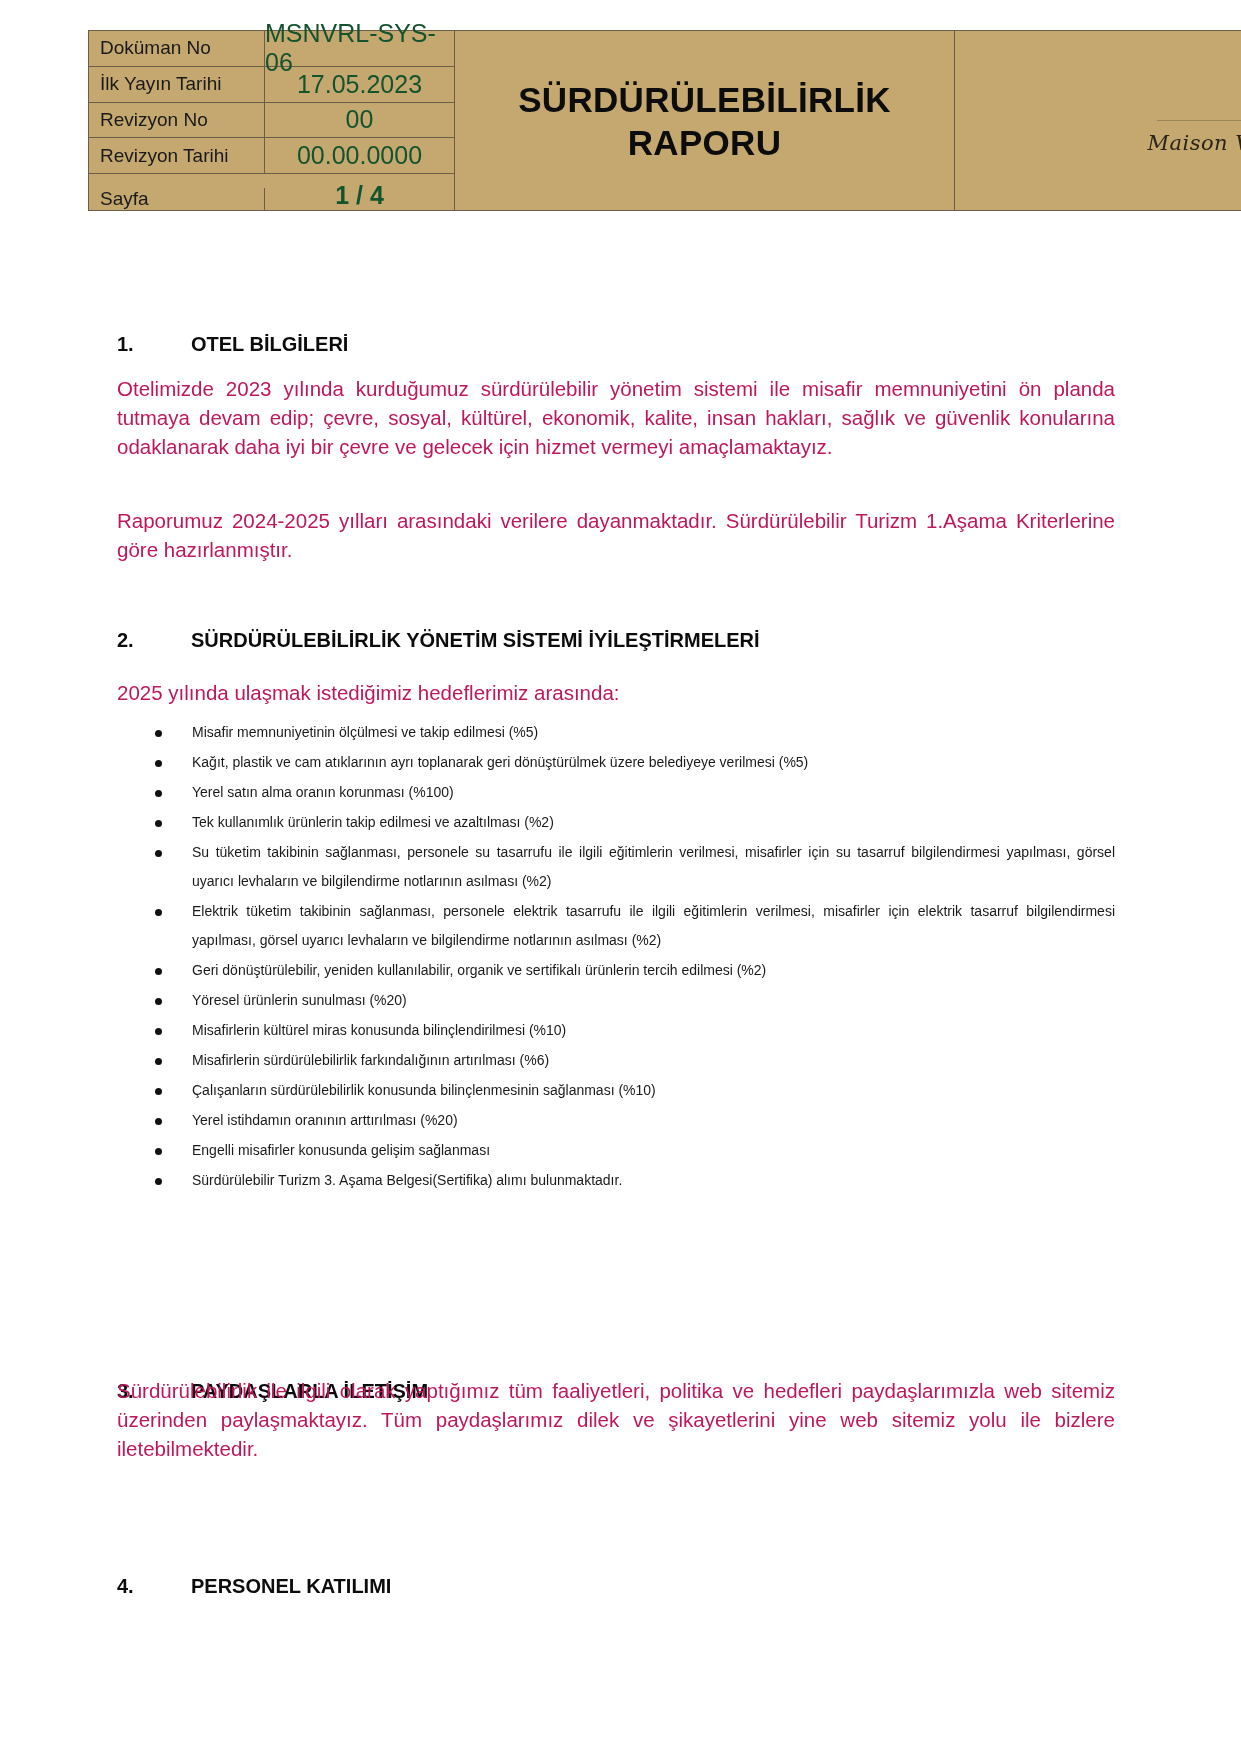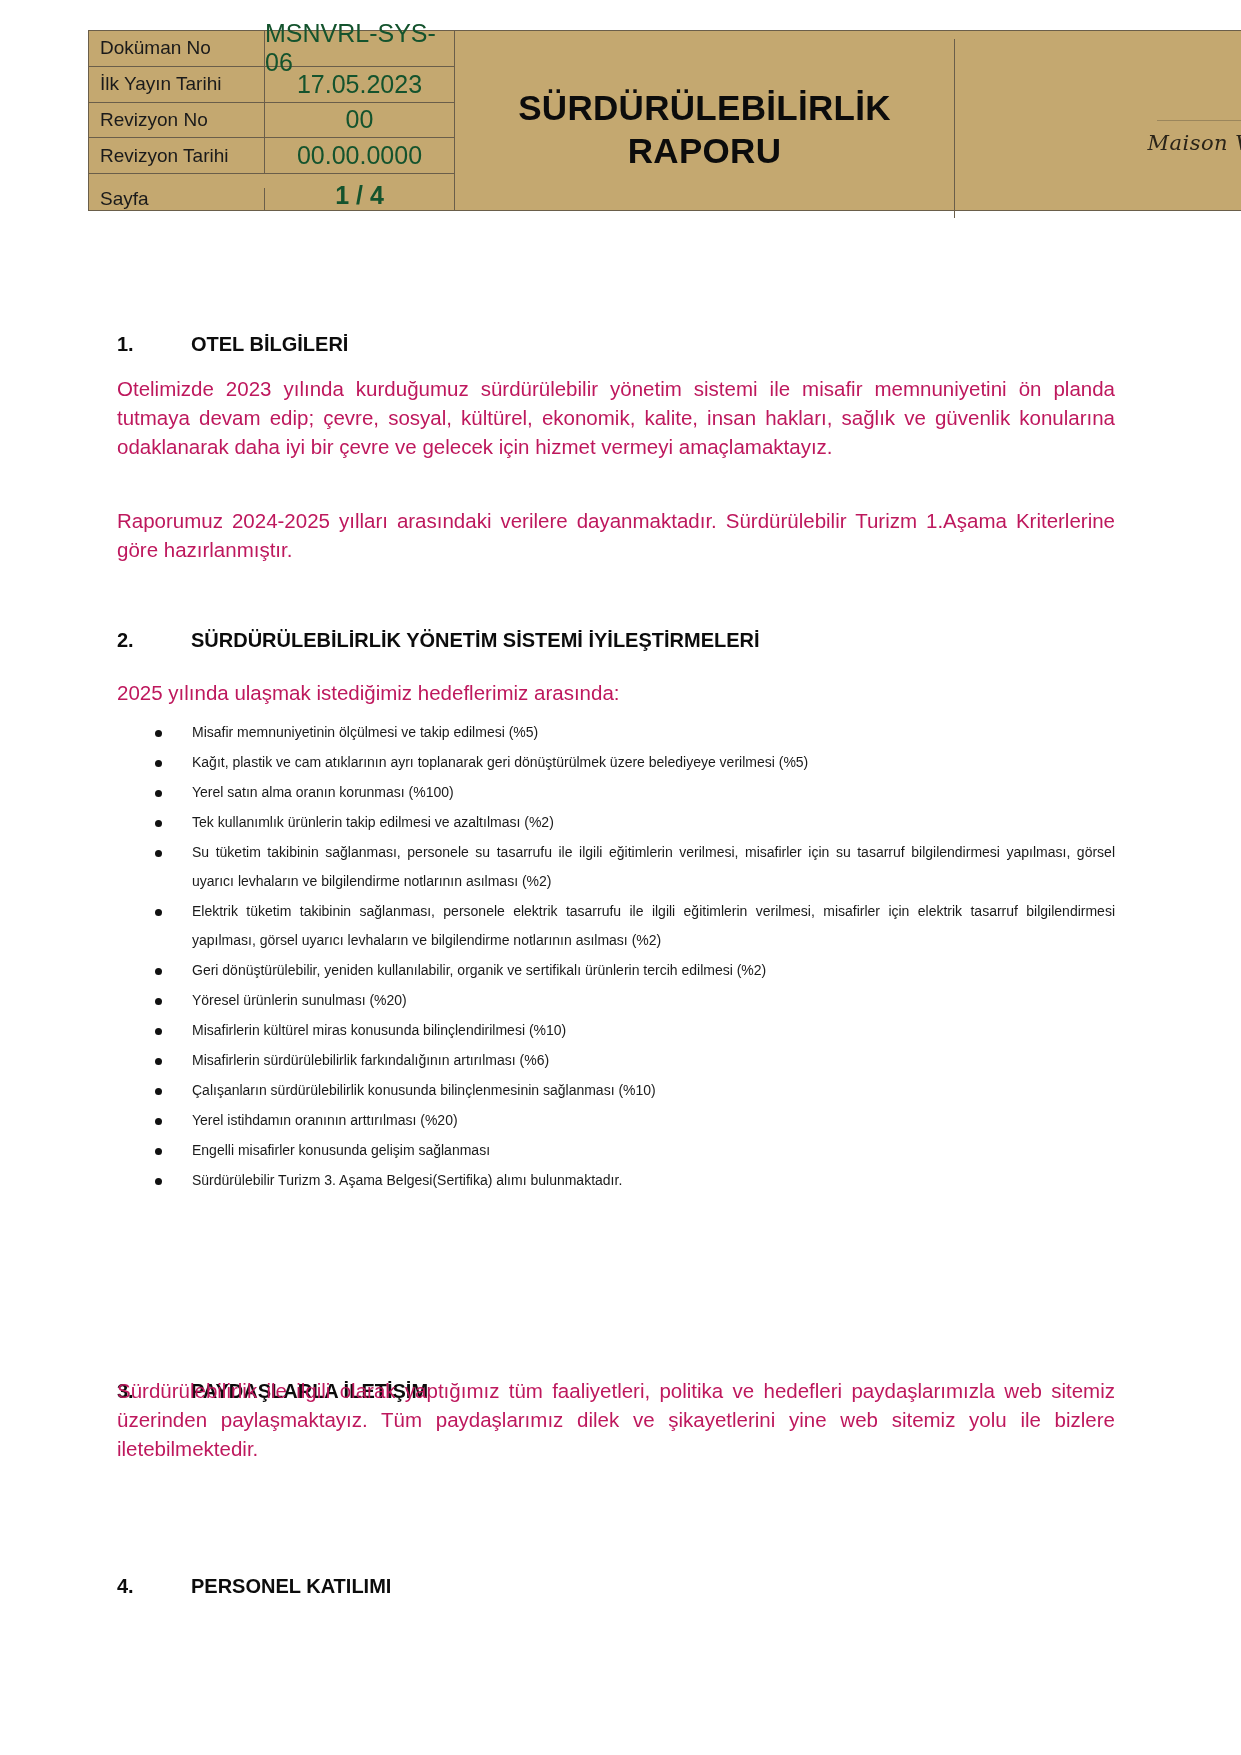--- a/index.html
+++ b/index.html
@@ -11,21 +11,21 @@
             background: #c4a870; border: 1.5px solid #6a5e4a; box-sizing: border-box; }
   .meta-table { position: absolute; left: 0; top: 0; width: 366px; height: 100%;
                 border-right: 1.5px solid #6a5e4a; box-sizing: border-box; }
   .meta-row { display: flex; height: 20%; border-bottom: 1.2px solid #6a5e4a; box-sizing: border-box; }
   .meta-row:last-child { border-bottom: none; align-items: flex-end; }
   .meta-label { width: 176px; border-right: 1.2px solid #6a5e4a; box-sizing: border-box;
                 padding-left: 11px; font-size: 19px; display: flex; align-items: center; color: #1a1a1a; }
   .meta-value { flex: 1; font-size: 25px; display: flex; align-items: center; justify-content: center; color: #14532d; }
   .meta-value.bold { font-weight: bold; }
 
-  .title-cell { position: absolute; left: 366px; top: 8px; width: 500px; height: 100%;
+  .title-cell { position: absolute; left: 366px; top: 0; width: 500px; height: 100%;
                 border-right: 1.5px solid #6a5e4a; box-sizing: border-box;
                 display: flex; flex-direction: column; align-items: center; justify-content: center; }
   .title-line { font-size: 35px; font-weight: bold; line-height: 43px; color: #0c0c0c; letter-spacing: 0.3px; }
 
   .logo-cell { position: absolute; left: 866px; top: 0; right: 0; height: 100%;
                display: flex; flex-direction: column; align-items: flex-end; justify-content: center; }
   .logo-mark { width: 60px; height: 36px; margin-top: 6px; }
   .logo-rule { width: 150px; height: 1px; background: #9b865c; margin-top: -8px; }
   .logo-text { font-family: "DejaVu Serif", serif; font-style: italic; font-size: 21px;
                color: #2a2418; margin-top: 10px; letter-spacing: 0.5px; }

